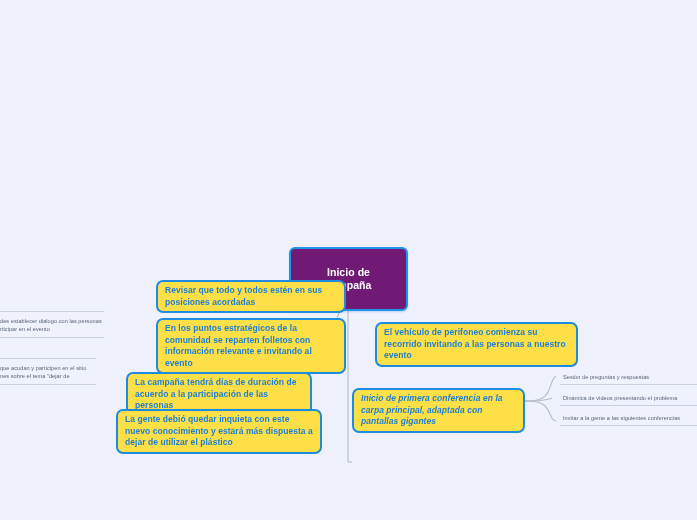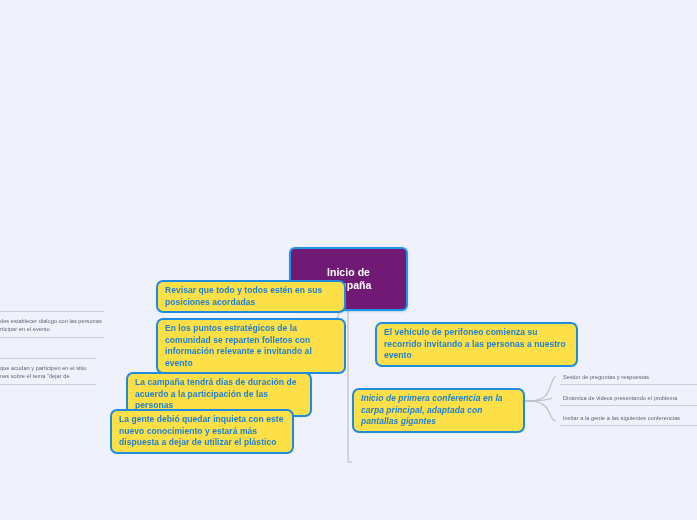--- a/index.html
+++ b/index.html
@@ -118,21 +118,21 @@
 nes sobre el tema "dejar de</div>
 
   <div class="node root" style="left:289px; top:247px; width:119px;">Inicio de campaña</div>
 
   <div class="node" style="left:156px; top:280px; width:190px;">Revisar que todo y todos estén en sus posiciones acordadas</div>
 
   <div class="node" style="left:156px; top:318px; width:190px;">En los puntos estratégicos de la comunidad se reparten folletos con información relevante e invitando al evento</div>
 
   <div class="node" style="left:126px; top:372px; width:186px;">La campaña tendrá días de duración de acuerdo a la participación de las personas</div>
 
-  <div class="node" style="left:110px; top:409px; width:184px;">La gente debió quedar inquieta con este nuevo conocimiento y estará más dispuesta a dejar de utilizar el plástico</div>
+  <div class="node" style="left:116px; top:409px; width:206px;">La gente debió quedar inquieta con este nuevo conocimiento y estará más dispuesta a dejar de utilizar el plástico</div>
 
 
   <div class="node" style="left:359px; top:322px; width:203px;margin-left:16px;">El vehículo de perifoneo comienza su recorrido invitando a las personas a nuestro evento</div>
 
   <div class="node" style="left:352px; top:388px; width:173px;font-style:italic;">Inicio de primera conferencia en la carpa principal, adaptada con pantallas gigantes</div>
 
 
   <div class="sublabel" style="left:563px; top:373px;">Sesión de preguntas y respuestas</div>
 
   <div class="sublabel" style="left:563px; top:394px;">Dinámica de videos presentando el problema</div>

